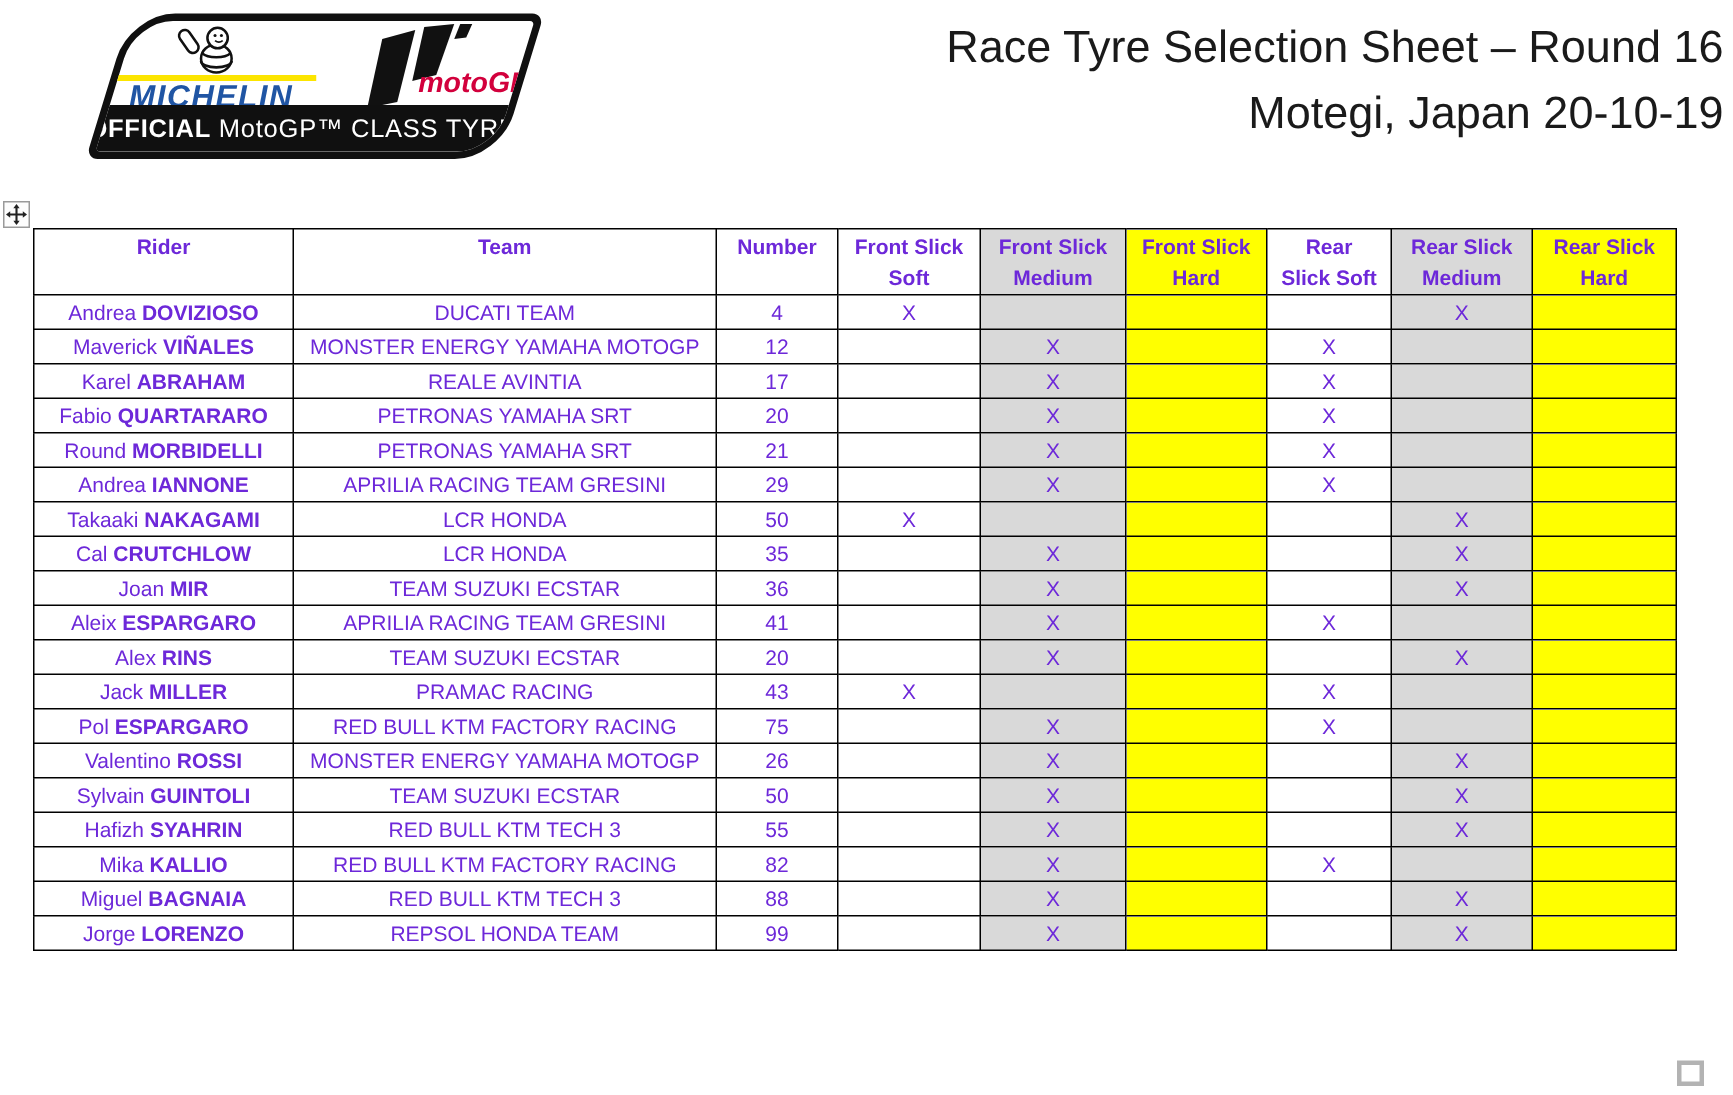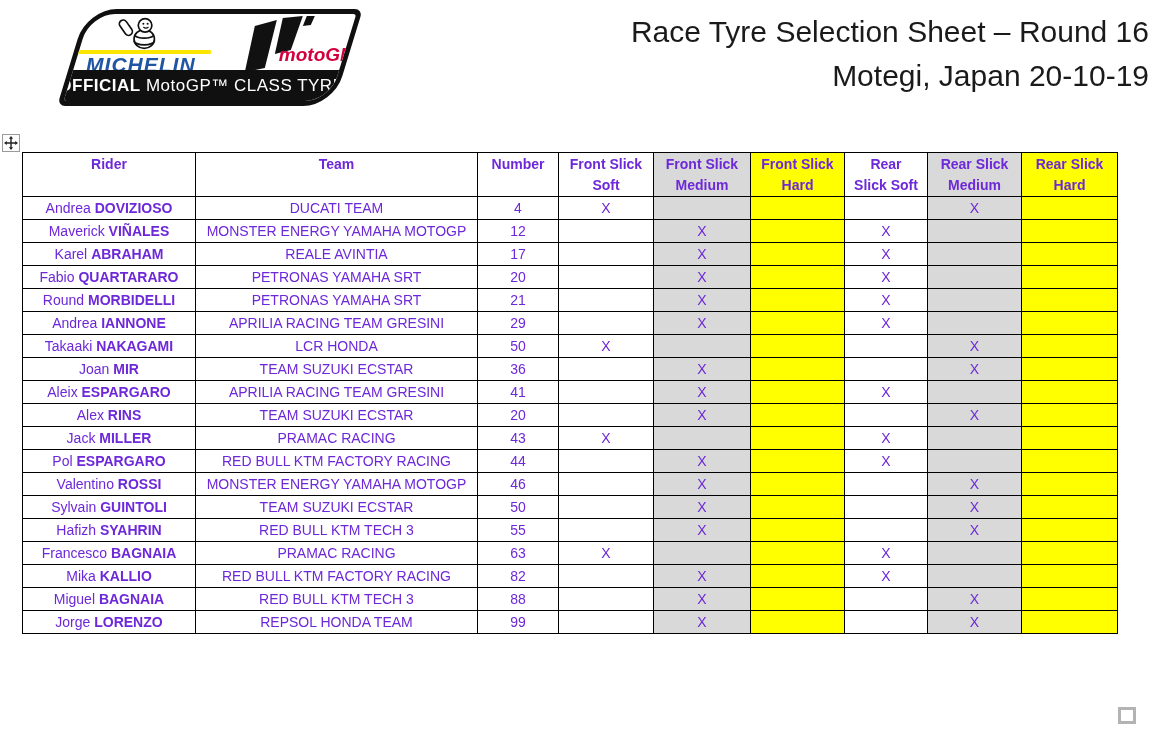--- a/index.html
+++ b/index.html
@@ -221,20 +221,31 @@
       <td class="team">LCR HONDA</td>
       <td class="num">50</td>
       <td class="c-fs">X</td>
       <td class="c-fm bg-med"></td>
       <td class="c-fh bg-hard"></td>
       <td class="c-rs"></td>
       <td class="c-rm bg-med">X</td>
       <td class="c-rh bg-hard"></td>
     </tr>
 
+    <tr>
+      <td><span class="first">Cal </span><span class="last">CRUTCHLOW</span></td>
+      <td class="team">LCR HONDA</td>
+      <td class="num">35</td>
+      <td class="c-fs"></td>
+      <td class="c-fm bg-med">X</td>
+      <td class="c-fh bg-hard"></td>
+      <td class="c-rs"></td>
+      <td class="c-rm bg-med">X</td>
+      <td class="c-rh bg-hard"></td>
+    </tr>
 
     <tr>
       <td><span class="first">Joan </span><span class="last">MIR</span></td>
       <td class="team">TEAM SUZUKI ECSTAR</td>
       <td class="num">36</td>
       <td class="c-fs"></td>
       <td class="c-fm bg-med">X</td>
       <td class="c-fh bg-hard"></td>
       <td class="c-rs"></td>
       <td class="c-rm bg-med">X</td>
@@ -273,33 +284,33 @@
       <td class="c-fm bg-med"></td>
       <td class="c-fh bg-hard"></td>
       <td class="c-rs">X</td>
       <td class="c-rm bg-med"></td>
       <td class="c-rh bg-hard"></td>
     </tr>
 
     <tr>
       <td><span class="first">Pol </span><span class="last">ESPARGARO</span></td>
       <td class="team">RED BULL KTM FACTORY RACING</td>
-      <td class="num">44</td>
+      <td class="num">75</td>
       <td class="c-fs"></td>
       <td class="c-fm bg-med">X</td>
       <td class="c-fh bg-hard"></td>
       <td class="c-rs">X</td>
       <td class="c-rm bg-med"></td>
       <td class="c-rh bg-hard"></td>
     </tr>
 
     <tr>
       <td><span class="first">Valentino </span><span class="last">ROSSI</span></td>
       <td class="team">MONSTER ENERGY YAMAHA MOTOGP</td>
-      <td class="num">46</td>
+      <td class="num">26</td>
       <td class="c-fs"></td>
       <td class="c-fm bg-med">X</td>
       <td class="c-fh bg-hard"></td>
       <td class="c-rs"></td>
       <td class="c-rm bg-med">X</td>
       <td class="c-rh bg-hard"></td>
     </tr>
 
     <tr>
       <td><span class="first">Sylvain </span><span class="last">GUINTOLI</span></td>
@@ -318,31 +329,20 @@
       <td class="team">RED BULL KTM TECH 3</td>
       <td class="num">55</td>
       <td class="c-fs"></td>
       <td class="c-fm bg-med">X</td>
       <td class="c-fh bg-hard"></td>
       <td class="c-rs"></td>
       <td class="c-rm bg-med">X</td>
       <td class="c-rh bg-hard"></td>
     </tr>
 
-    <tr>
-      <td><span class="first">Francesco </span><span class="last">BAGNAIA</span></td>
-      <td class="team">PRAMAC RACING</td>
-      <td class="num">63</td>
-      <td class="c-fs">X</td>
-      <td class="c-fm bg-med"></td>
-      <td class="c-fh bg-hard"></td>
-      <td class="c-rs">X</td>
-      <td class="c-rm bg-med"></td>
-      <td class="c-rh bg-hard"></td>
-    </tr>
 
     <tr>
       <td><span class="first">Mika </span><span class="last">KALLIO</span></td>
       <td class="team">RED BULL KTM FACTORY RACING</td>
       <td class="num">82</td>
       <td class="c-fs"></td>
       <td class="c-fm bg-med">X</td>
       <td class="c-fh bg-hard"></td>
       <td class="c-rs">X</td>
       <td class="c-rm bg-med"></td>

